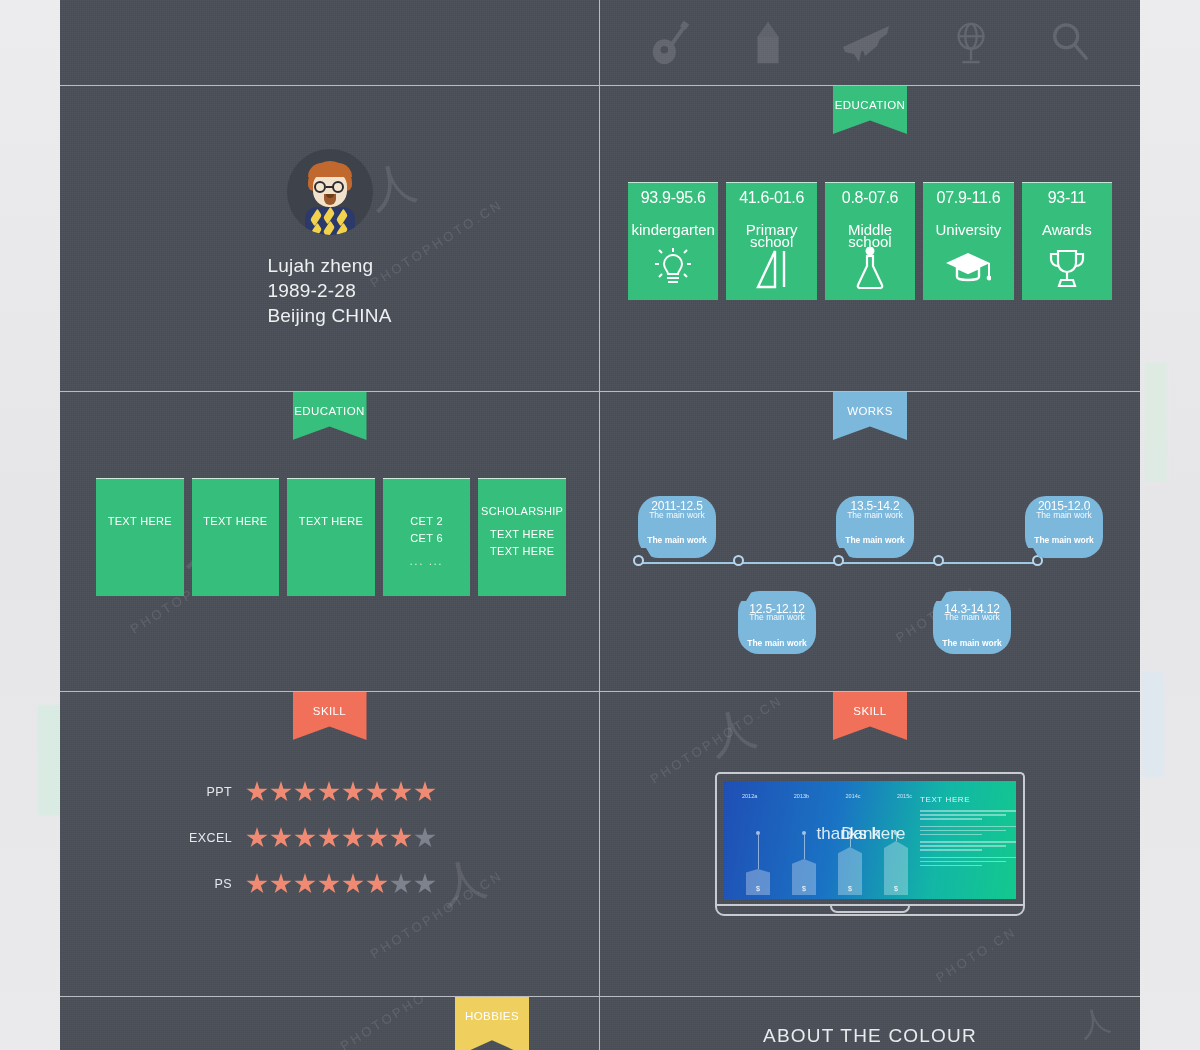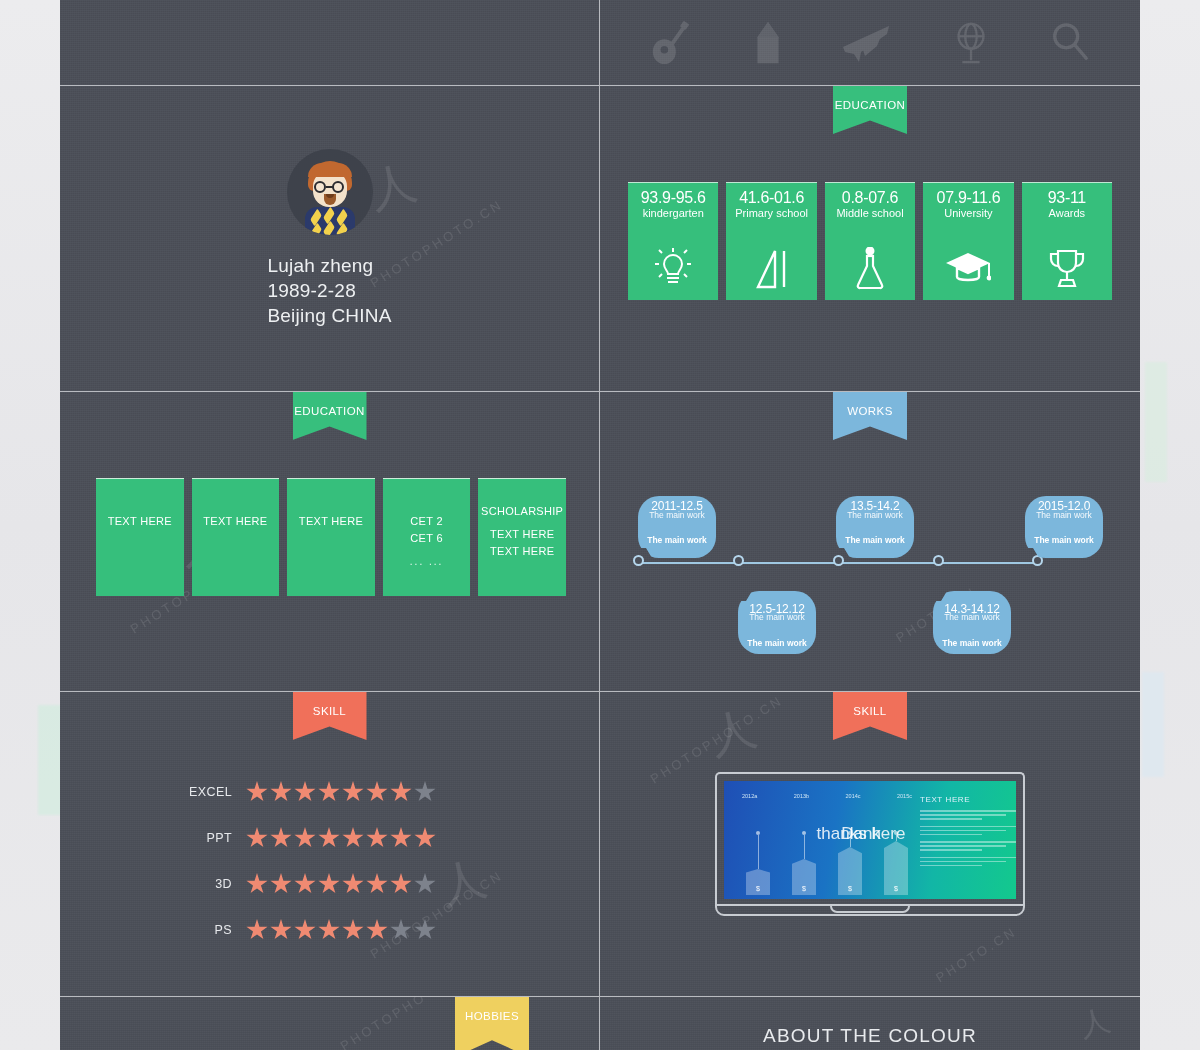--- a/index.html
+++ b/index.html
@@ -94,21 +94,21 @@
   .d4{ left:25px; top:76px; } .d5{ left:38px; top:74px; } .d6{ left:51px; top:76px; }
   .prof-text { color:#eef0f2; font-size: 19px; line-height: 25px; letter-spacing: .2px; }
 
   
   .edu-tiles { position:absolute; left:28px; top:96px; width:484px; display:flex; gap:8px; }
   .edu-tile {
     flex:1; height:118px; background:#36bf7c; position:relative;
     padding-top:6px; text-align:center; color:#fff; border-top:1px solid #bfe9d4;
   }
   .edu-range { font-size:16px; line-height:17px; letter-spacing:-.3px; }
-  .edu-label { font-size:11px; line-height:12px; margin-top:1px;text-align:center; }
+  .edu-label { font-size:15px; line-height:12px; margin-top:18px;text-align:center; }
   .edu-icon  { position:absolute; left:0; bottom:8px; width:100%; height:46px;
                display:flex; align-items:center; justify-content:center; }
   .edu-icon svg { display:block; }
 
   
   .edu-cards { position:absolute; left:36px; top:86px; width:470px; display:flex; gap:8px; }
   .edu-card {
     flex:1; height:118px; background:#36bf7c; color:#fff;
     border-top:1px solid #cdecdb;
     display:flex; flex-direction:column; align-items:center; justify-content:flex-start;
@@ -428,20 +428,50 @@
     </div>
 
     <div class="slide">
       <div class="banner red">SKILL</div>
       <div class="wm" style="left:300px; top:215px;">PHOTOPHOTO.CN</div>
       <div class="wm-glyph" style="left:380px; top:160px;">人</div>
 
       <div class="skill-list">
 
         <div class="skill-row">
+          <div class="skill-name">PPT</div>
+          <div class="stars">
+            <span class="star">
+                <i></i>
+              </span>
+            <span class="star">
+                <i></i>
+              </span>
+            <span class="star">
+                <i></i>
+              </span>
+            <span class="star">
+                <i></i>
+              </span>
+            <span class="star">
+                <i></i>
+              </span>
+            <span class="star">
+                <i></i>
+              </span>
+            <span class="star">
+                <i></i>
+              </span>
+            <span class="star">
+                <i></i>
+              </span>
+          </div>
+        </div>
+
+        <div class="skill-row">
           <div class="skill-name">EXCEL</div>
           <div class="stars">
             <span class="star">
                 <i></i>
               </span>
             <span class="star">
                 <i></i>
               </span>
             <span class="star">
                 <i></i>
@@ -457,79 +487,20 @@
               </span>
             <span class="star">
                 <i></i>
               </span>
             <span class="star off">
                 <i></i>
               </span>
           </div>
         </div>
 
-        <div class="skill-row">
-          <div class="skill-name">PPT</div>
-          <div class="stars">
-            <span class="star">
-                <i></i>
-              </span>
-            <span class="star">
-                <i></i>
-              </span>
-            <span class="star">
-                <i></i>
-              </span>
-            <span class="star">
-                <i></i>
-              </span>
-            <span class="star">
-                <i></i>
-              </span>
-            <span class="star">
-                <i></i>
-              </span>
-            <span class="star">
-                <i></i>
-              </span>
-            <span class="star">
-                <i></i>
-              </span>
-          </div>
-        </div>
-
-        <div class="skill-row">
-          <div class="skill-name">3D</div>
-          <div class="stars">
-            <span class="star">
-                <i></i>
-              </span>
-            <span class="star">
-                <i></i>
-              </span>
-            <span class="star">
-                <i></i>
-              </span>
-            <span class="star">
-                <i></i>
-              </span>
-            <span class="star">
-                <i></i>
-              </span>
-            <span class="star">
-                <i></i>
-              </span>
-            <span class="star">
-                <i></i>
-              </span>
-            <span class="star off">
-                <i></i>
-              </span>
-          </div>
-        </div>
 
 
         <div class="skill-row">
           <div class="skill-name">PS</div>
           <div class="stars">
             <span class="star">
                 <i></i>
               </span>
             <span class="star">
                 <i></i>

